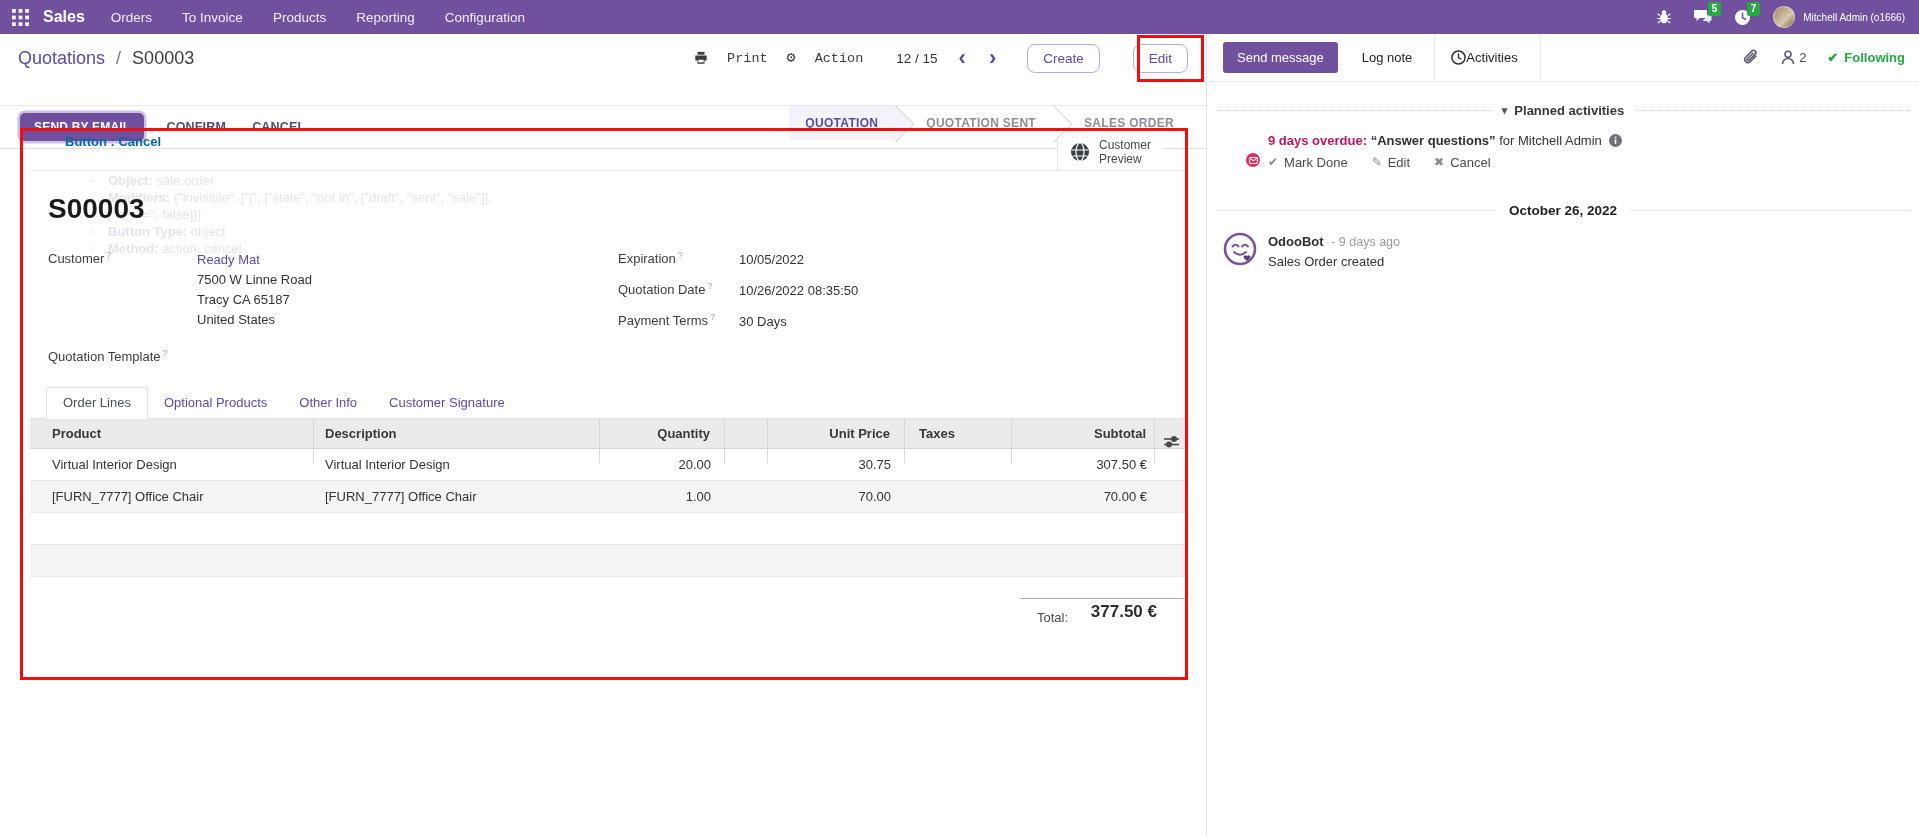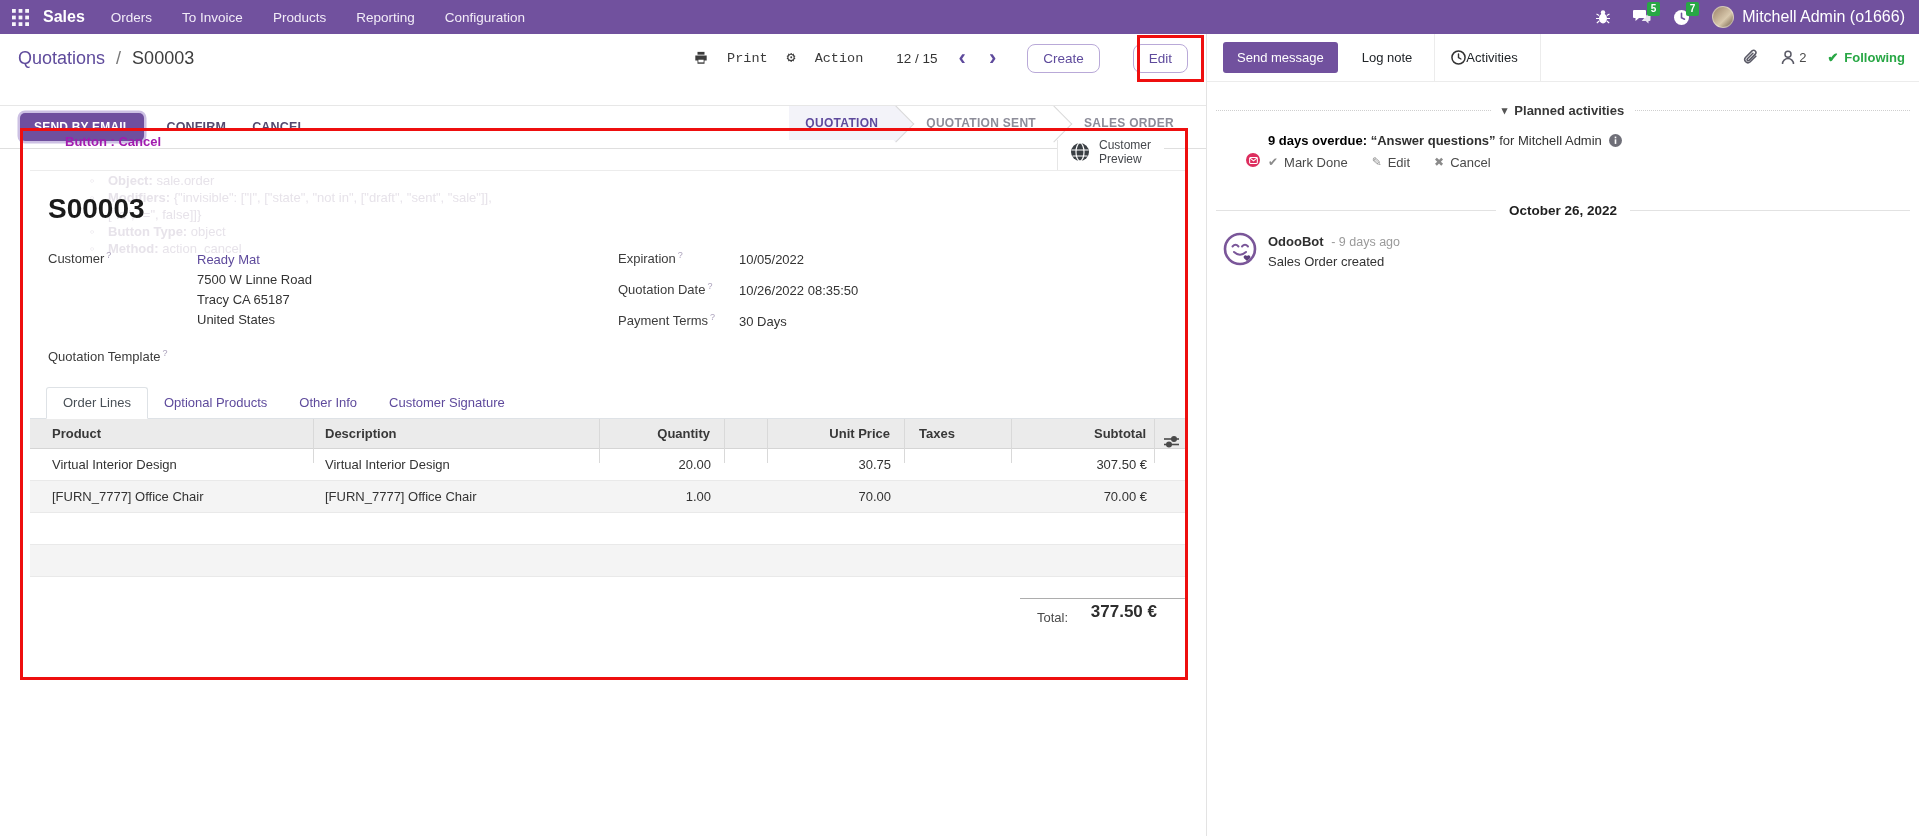--- a/index.html
+++ b/index.html
@@ -15,21 +15,21 @@
   .app-name { font-size:16px; font-weight:700; margin-right:26px; cursor:pointer; }
   .menus { display:flex; align-items:center; gap:30px; font-size:13.5px; color:#f2ecf8; }
   .menu { cursor:pointer; }
   .nav-right { display:flex; align-items:center; gap:22px; }
   .nav-ico { position:relative; display:inline-flex; cursor:pointer; }
   .nav-badge { position:absolute; top:-7px; right:-9px; background:#28a745; color:#fff;
                font-size:10px; font-weight:700; line-height:1; padding:2px 4px; border-radius:2px; }
   .nav-user { display:flex; align-items:center; gap:8px; cursor:pointer; }
   .nav-avatar { width:22px; height:22px; border-radius:50%;
                 background:linear-gradient(135deg,#9b8268,#d9c9ad 60%,#6f5b45); border:1px solid rgba(255,255,255,.4); }
-  .nav-username { font-size:16px; color:#fff; }
+  .nav-username { font-size:10px; color:#fff; }
 
   
   .control-row { position:absolute; left:0; top:34px; width:1206px; height:48px;
                  display:flex; align-items:center; justify-content:space-between; padding:0 18px; background:#fff; }
   .breadcrumb { font-size:18px; }
   .bc-link { color:#5F4B9C; cursor:pointer; }
   .bc-sep { color:#777; padding:0 6px; }
   .bc-current { color:#3d3d3d; }
   .cp-right { display:flex; align-items:center; gap:19px; }
   .cp-btn { display:inline-flex; align-items:center; gap:19px; color:#3c3c3c; font-size:13.5px; cursor:pointer;font-family:Liberation Mono, monospace; }
@@ -54,21 +54,21 @@
   .steps { position:absolute; right:14px; top:0; height:34px; display:flex; }
   .step { position:relative; height:34px; line-height:34px; padding:0 18px 0 30px; font-size:12px; font-weight:700;
           letter-spacing:.3px; color:#8D8D99; background:#fff; cursor:pointer; }
   .step:first-child { padding-left:16px; }
   .step:nth-child(1){ z-index:3; } .step:nth-child(2){ z-index:2; } .step:nth-child(3){ z-index:1; }
   .step:not(:last-child)::after { content:""; position:absolute; top:4.5px; right:-12.5px; width:25px; height:25px;
           transform:rotate(45deg); border-top:1px solid #d9d9d9; border-right:1px solid #d9d9d9; background:inherit; }
   .step.active { background:#f3f3f9; color:#5E4A9C; }
 
   
-  .ghost { position:absolute; left:65px; top:134px; width:640px; color:#a21caf; font-size:13px; pointer-events:none; }
+  .ghost { position:absolute; left:65px; top:134px; width:640px; color:#0369a1; font-size:13px; pointer-events:none; }
   .ghost-title { font-weight:700; }
   .ghost-list { position:absolute; left:90px; top:172px; width:620px; color:#e7e3ea; font-size:13px;
                 line-height:17px; pointer-events:none; }
   .ghost-li { display:flex; gap:8px; }
   .ghost-li .blt { width:10px; }
   .ghost-li.cont { padding-left:18px; }
   .btnbox-line { position:absolute; left:30px; top:170px; width:1158px; border-top:1px solid #ececec; }
   .customer-preview { position:absolute; left:1057px; top:134px; width:107px; height:36px;
                       border-left:1px solid #e6e6e6; display:flex; align-items:center; gap:9px;
                       padding-left:12px; cursor:pointer; background:#fff; }
@@ -131,21 +131,21 @@
   .ph-label { display:flex; align-items:center; gap:7px; padding:0 11px; font-size:13px; font-weight:600; color:#383838; cursor:pointer; }
   .caret { color:#555; font-size:11px; }
 
   .activity { display:flex; padding:13px 16px 0; }
   .av-wrap { position:relative; width:34px; height:34px; flex:none; }
   .avatar-photo { width:34px; height:34px; border-radius:50%;
                   background:linear-gradient(135deg,#9b8268,#d9c9ad 55%,#6f5b45); }
   .act-badge { position:absolute; right:-5px; bottom:-4px; width:18px; height:18px; border-radius:50%;
                background:#DD2E5E; border:2px solid #fff; display:flex; align-items:center; justify-content:center; }
   .act-body { margin-left:11px; line-height:19px; }
-  .overdue { color:#000000; font-weight:700; }
+  .overdue { color:#be185d; font-weight:700; }
   .act-summary { font-weight:700; color:#2f2f2f; }
   .act-assignee { color:#333; }
   .act-actions { display:flex; gap:24px; margin-top:3px; }
   .act-action { display:flex; align-items:center; gap:6px; color:#4a4a4a; font-weight:500; cursor:pointer; }
   .gico { color:#8a8a8a; font-size:12px; }
 
   .date-sep { display:flex; align-items:center; margin-top:31px; padding:0 9px; }
   .dsline { flex:1; border-top:1px solid #e2e2e2; }
   .ds-text { padding:0 13px; font-weight:700; font-size:13.5px; color:#1f1f1f; }
 

